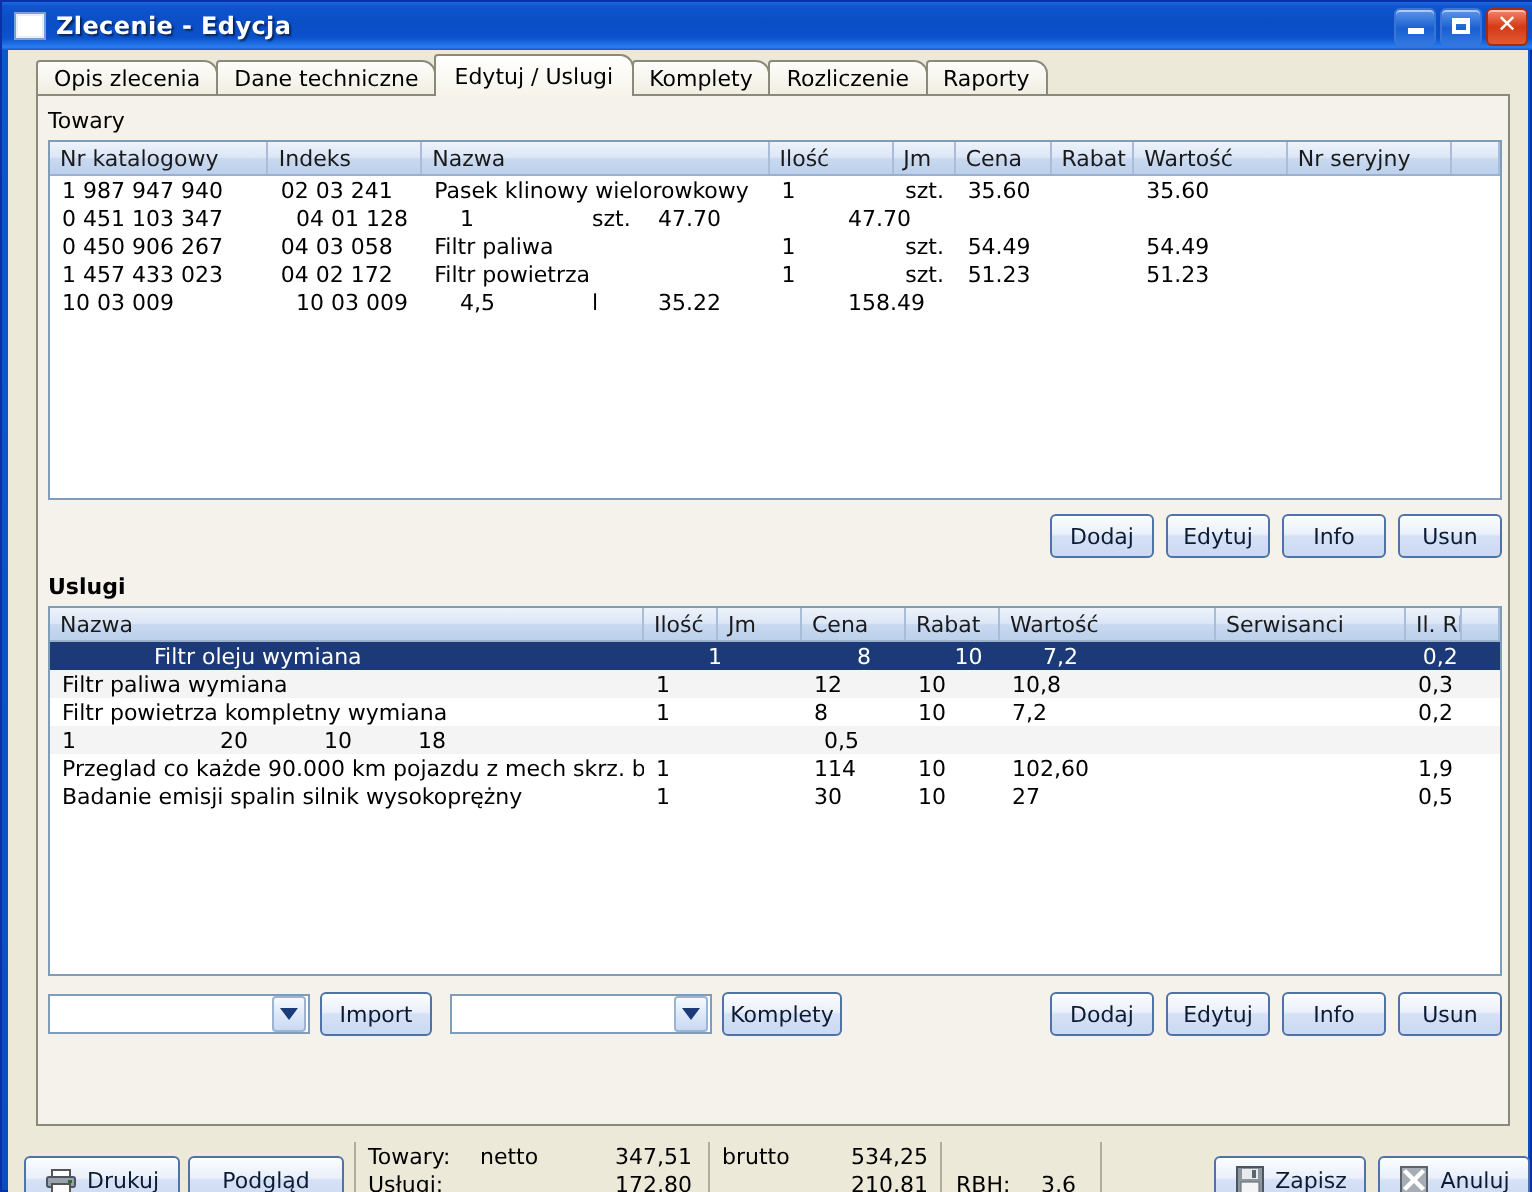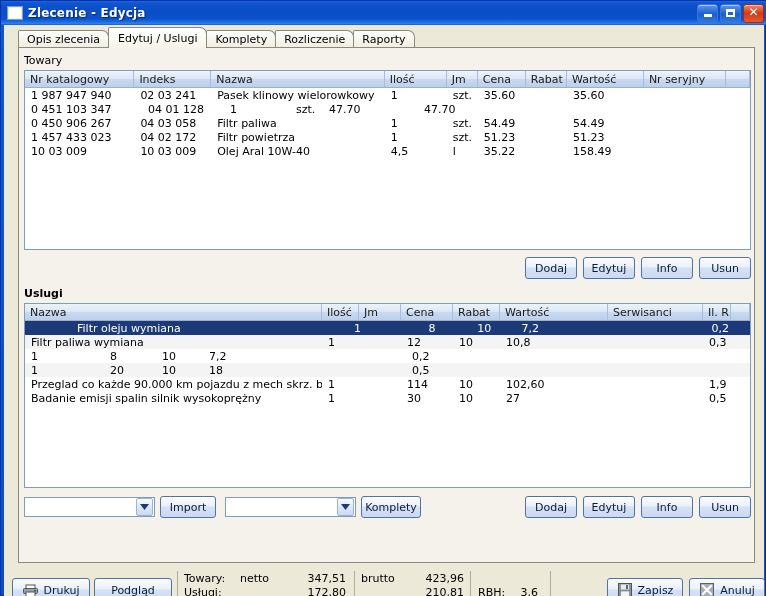--- a/index.html
+++ b/index.html
@@ -187,20 +187,21 @@
       <div class="tb-btn tb-close">
           <div class="glyph">✕</div>
         </div>
     </div>
   </div>
 
   <div id="client">
 
     <div id="tabstrip">
       <div class="tab">Opis zlecenia</div>
+      <div class="tab">Dane techniczne</div>
       <div class="tab active">Edytuj / Uslugi</div>
       <div class="tab">Komplety</div>
       <div class="tab">Rozliczenie</div>
       <div class="tab">Raporty</div>
     </div>
 
     <div id="tabpage">
 
       <div class="group-label" style="left:5px; top:6px;">Towary</div>
 
@@ -261,21 +262,20 @@
               <div class="gcell" style="width: 33px;">szt.</div>
               <div class="gcell" style="width: 51px;">51.23</div>
               <div class="gcell" style="width: 44px;"></div>
               <div class="gcell" style="width: 82px;">51.23</div>
               <div class="gcell" style="width: 88px;"></div>
               <div class="gcell" style="width: 25px;"></div>
             </div>
             <div class="grow">
               <div class="gcell" style="width: 117px;">10 03 009</div>
               <div class="gcell" style="width: 82px;">10 03 009</div>
-              <div class="gcell" style="width: 186px;">Olej Aral 10W-40</div>
               <div class="gcell" style="width: 66px;">4,5</div>
               <div class="gcell" style="width: 33px;">l</div>
               <div class="gcell" style="width: 51px;">35.22</div>
               <div class="gcell" style="width: 44px;"></div>
               <div class="gcell" style="width: 82px;">158.49</div>
               <div class="gcell" style="width: 88px;"></div>
               <div class="gcell" style="width: 25px;"></div>
             </div>
           </div>
       </div>
@@ -316,20 +316,21 @@
               <div class="gcell" style="width: 37px;">1</div>
               <div class="gcell" style="width: 42px;"></div>
               <div class="gcell" style="width: 52px;">12</div>
               <div class="gcell" style="width: 47px;">10</div>
               <div class="gcell" style="width: 108px;">10,8</div>
               <div class="gcell" style="width: 95px;"></div>
               <div class="gcell" style="width: 28px;">0,3</div>
               <div class="gcell" style="width: 19px;"></div>
             </div>
             <div class="grow">
+              <div class="gcell" style="width: 297px;">Filtr powietrza kompletny wymiana</div>
               <div class="gcell" style="width: 37px;">1</div>
               <div class="gcell" style="width: 42px;"></div>
               <div class="gcell" style="width: 52px;">8</div>
               <div class="gcell" style="width: 47px;">10</div>
               <div class="gcell" style="width: 108px;">7,2</div>
               <div class="gcell" style="width: 95px;"></div>
               <div class="gcell" style="width: 28px;">0,2</div>
               <div class="gcell" style="width: 19px;"></div>
             </div>
             <div class="grow alt">
@@ -416,21 +417,21 @@
 
       <div class="sum-lbl" style="left:236px; top:4px;">netto</div>
 
       <div class="sum-num" style="left:280px; top:4px; width:62px;">347,51</div>
       <div class="sum-num" style="left:280px; top:18px; width:62px;">172,80</div>
 
       <div class="sep-v" style="left:350px; top:3px; height:44px;"></div>
 
       <div class="sum-lbl" style="left:357px; top:4px;">brutto</div>
 
-      <div class="sum-num" style="left:398px; top:4px; width:62px;">423,96</div>
+      <div class="sum-num" style="left:398px; top:4px; width:62px;">534,25</div>
       <div class="sum-num" style="left:398px; top:18px; width:62px;">210,81</div>
 
       <div class="sep-v" style="left:466px; top:3px; height:44px;"></div>
 
       <div class="sum-lbl" style="left:474px; top:18px;">RBH:</div>
       <div class="sum-num" style="left:506px; top:18px; width:28px;">3,6</div>
 
       <div class="sep-v" style="left:546px; top:3px; height:44px;"></div>
 
       <div class="btn" style="left:603px; top:10px; width:76px; height:24px;">

